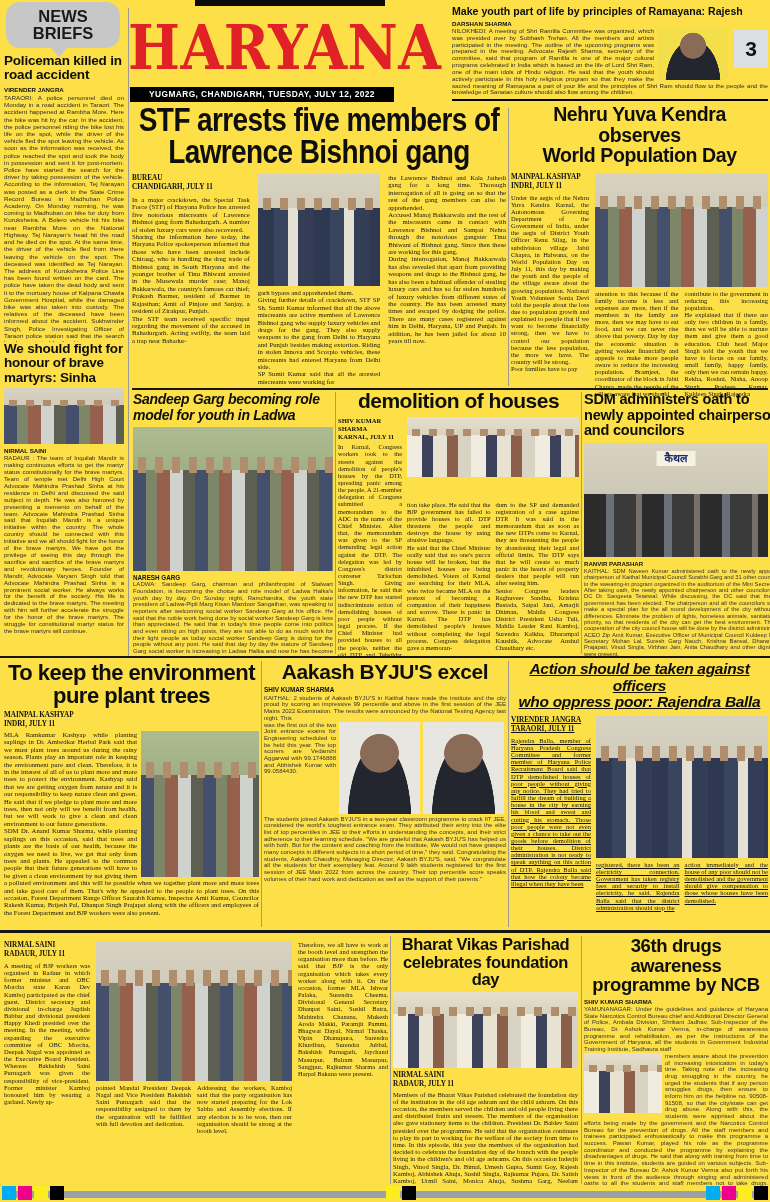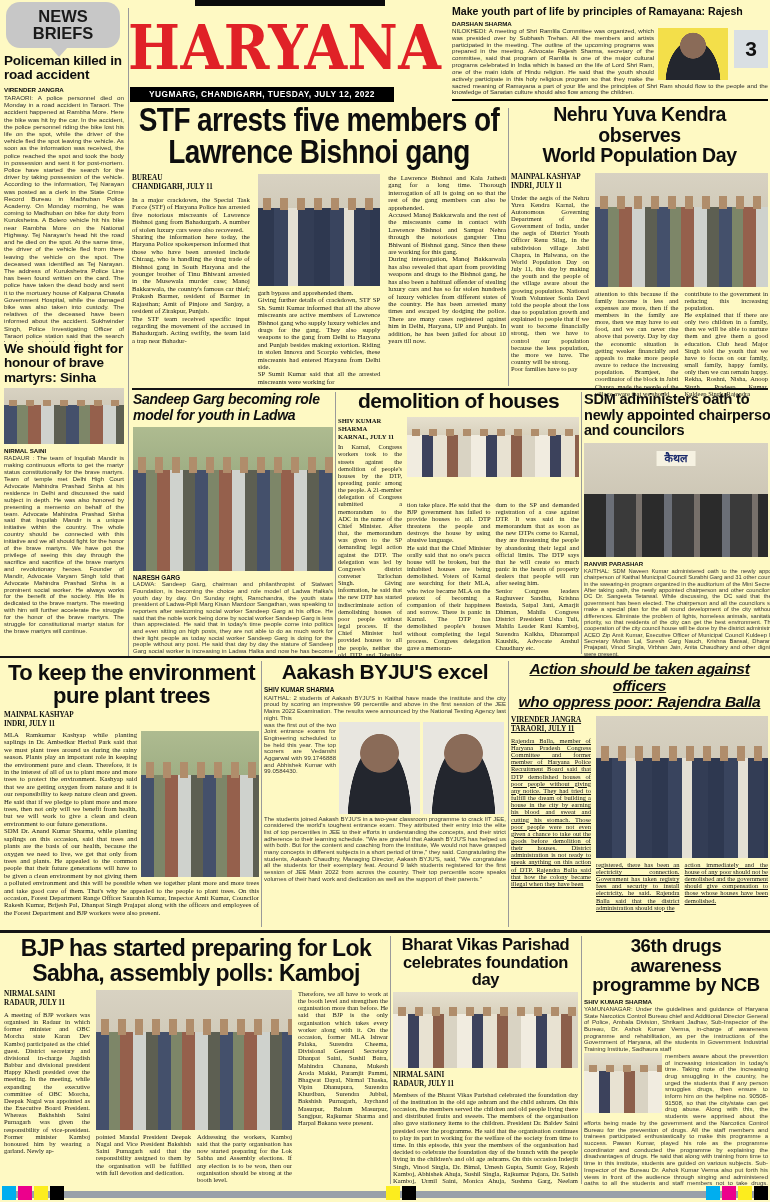--- a/index.html
+++ b/index.html
@@ -1,16 +1,16 @@
 <!DOCTYPE html>
 <html><head>
 <meta charset="utf-8">
 <style>
   html,body{margin:0;padding:0;background:#e9e9e9;}
-  #page{position:relative;width:770px;height:1202px;background:#fef9c3;margin:0 auto;overflow:hidden;font-family:"Liberation Serif",serif;color:#111;}
+  #page{position:relative;width:770px;height:1202px;background:#fde047;margin:0 auto;overflow:hidden;font-family:"Liberation Serif",serif;color:#111;}
   .abs{position:absolute;}
   .rule-h{background:#151515;}
   .rule-v{background:#9a9a9a;width:1px;}
   
   .h-sans{font-family:"Liberation Sans",sans-serif;font-weight:bold;color:#0e0e0e;}
   .center{text-align:center;}
   
   .body-serif{font:6.7px/7.4px "Liberation Serif",serif;text-align:justify;white-space:pre-line;color:#161616;}
   .body-sans{font:6.05px/6.7px "Liberation Sans",sans-serif;text-align:justify;white-space:pre-line;color:#333;}
   .by-sans{font-family:"Liberation Sans",sans-serif;font-weight:bold;font-size:6.4px;line-height:1.2;color:#111;}
@@ -294,24 +294,20 @@
       </div>
       <div class="balla-photo ph ph-dark"></div>
       <div class="news-sm">registered, there has been an electricity connection. Government has taken registry fees and security to install electricity, he said. Rajendra Balla said that the district administration should stop the</div>
       <div class="news-sm">action immediately and the house of any poor should not be demolished and the government should give compensation to those whose houses have been demolished.</div>
     </div>
   </div>
 
   <div id="rule-row5" class="abs rule-h"></div>
 
   <div id="bjp" class="abs">
-    <div class="bjp-head h-sans center">
-      <div>BJP has started preparing for Lok</div>
-      <div>Sabha, assembly polls: Kamboj</div>
-    </div>
     <div id="bjp-grid">
       <div class="bjp-col1">
         <div class="by-serif" style="margin-bottom:3px">
           <div>NIRMAL SAINI</div>
           <div>RADAUR, JULY 11</div>
         </div>
         <div class="news-sm">A meeting of BJP workers was organised in Radaur in which former minister and OBC Morcha state Karan Dev Kamboj participated as the chief guest. District secretary and divisional in-charge Jagdish Babbar and divisional president Happy Khedi presided over the meeting. In the meeting, while expanding the executive committee of OBC Morcha, Deepak Nagal was appointed as the Executive Board President. Whereas Bakhshish Saini Purnagarh was given the responsibility of vice-president. Former minister Kamboj honoured him by wearing a garland. Newly ap-</div>
       </div>
       <div class="bjp-photo ph"></div>
       <div class="news-sm">pointed Mandal President Deepak Nagal and Vice President Bakshish Saini Purnagarh said that the responsibility assigned to them by the organisation will be fulfilled with full devotion and dedication.</div>

